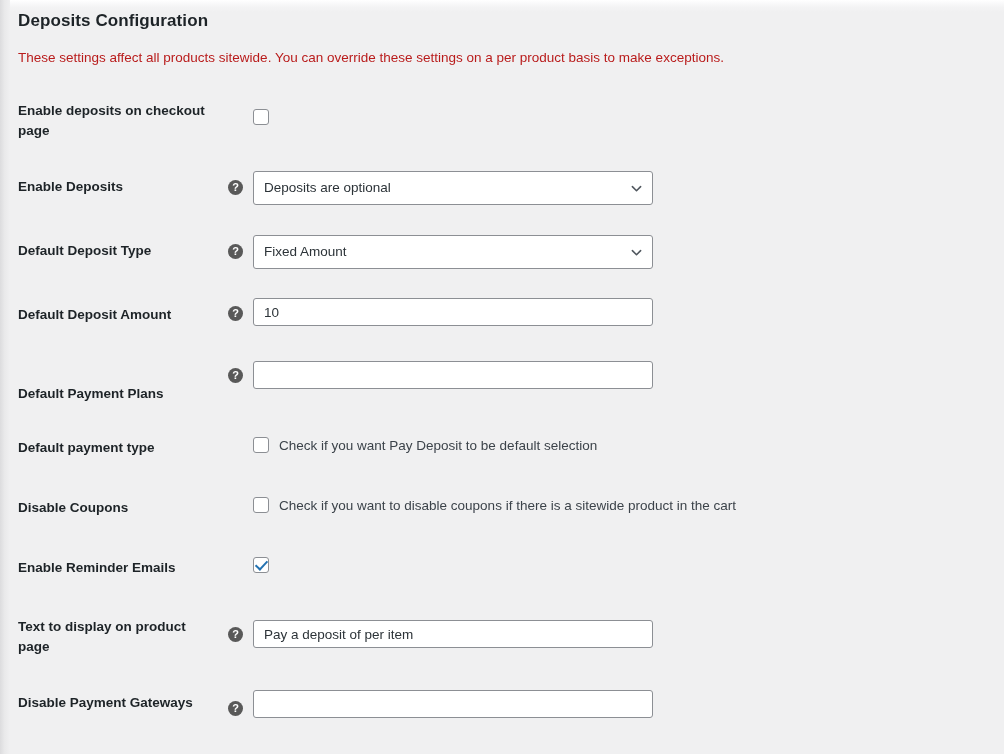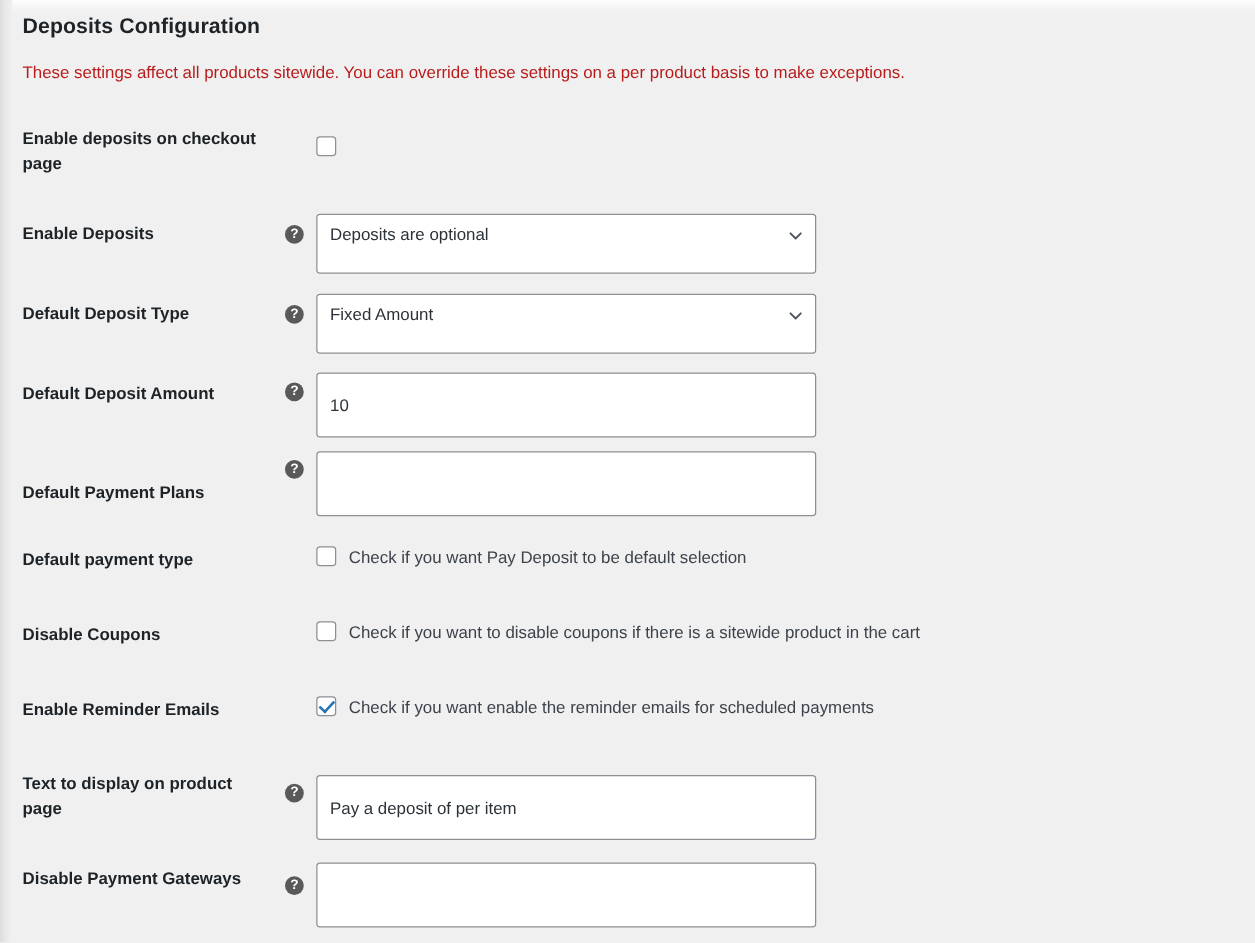--- a/index.html
+++ b/index.html
@@ -84,21 +84,21 @@
     text-align: center;
     font-family: "Liberation Sans", sans-serif;
     cursor: pointer;
     user-select: none;
   }
 
   .field-select {
     position: absolute;
     left: 253px;
     width: 400px;
-    height: 48px;
+    height: 34px;
     box-sizing: border-box;
     background: #ffffff;
     border: 1px solid #8c8f94;
     border-radius: 3px;
     color: #2c3338;
     font-size: 13.5px;
     font-family: "Liberation Sans", sans-serif;
     padding: 0 30px 0 10px;
     line-height: 32px;
     cursor: pointer;
@@ -112,21 +112,21 @@
     width: 11px;
     height: 11px;
     pointer-events: none;
   }
   .chev svg { display: block; }
 
   .field-text {
     position: absolute;
     left: 253px;
     width: 400px;
-    height: 52px;
+    height: 28px;
     box-sizing: border-box;
     background: #ffffff;
     border: 1px solid #8c8f94;
     border-radius: 3px;
     color: #2c3338;
     font-size: 13.5px;
     font-family: "Liberation Sans", sans-serif;
     padding: 0 10px;
     outline: none;
   }
@@ -223,21 +223,20 @@
         <div class="row-label" style="top: 498px;">Disable Coupons</div>
         <div class="checkbox-wrap" style="top: 497px;">
           <span class="cbox"></span>
           <span class="cbox-label">Check if you want to disable coupons if there is a sitewide product in the cart</span>
         </div>
       </div>
       <div class="form-row" style="top: 0px;">
         <div class="row-label" style="top: 558px;">Enable Reminder Emails</div>
         <div class="checkbox-wrap" style="top: 557px;">
           <span class="cbox checked"></span>
-          <span class="cbox-label">Check if you want enable the reminder emails for scheduled payments</span>
         </div>
       </div>
       <div class="form-row" style="top: 0px;">
         <div class="row-label" style="top: 617px;">Text to display on product page</div>
         <div class="help-icon" style="top: 627px;">?</div>
         <input type="text" class="field-text" placeholder="" value="Pay a deposit of per item" style="top: 620px;">
       </div>
       <div class="form-row" style="top: 0px;">
         <div class="row-label" style="top: 693px;">Disable Payment Gateways</div>
         <div class="help-icon" style="top: 701px;">?</div>

